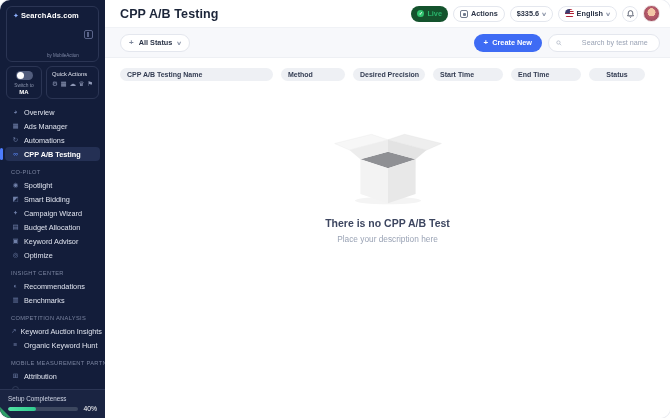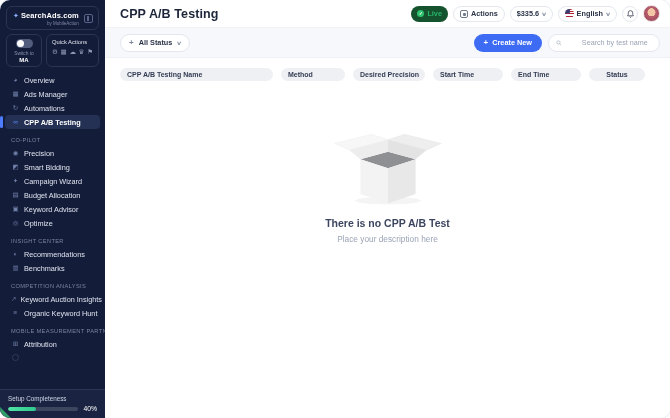--- a/index.html
+++ b/index.html
@@ -5,21 +5,21 @@
   * { margin:0; padding:0; box-sizing:border-box; }
   html,body { background:#ffffff; font-family:"Liberation Sans", sans-serif; }
   .app { position:relative; width:670px; height:418px; display:flex; border-radius:10px; overflow:hidden;
          box-shadow:0 0 0 1px #eceef3; background:#ffffff; }
 
   
   .sidebar { position:relative; width:105px; min-width:105px; height:100%; background:#131d3a; color:#e6eaf4;
              display:flex; flex-direction:column; }
   .side-top { padding:6px 6px 0 6px; }
   .logo-card { border:1px solid #2b3554; border-radius:6px; padding:4px 5px 3px 6px; display:flex; align-items:center; justify-content:space-between; }
-  .brand-wrap { display:flex; flex-direction:column; }
+  .brand-wrap { display:flex; flex-direction:column;gap:32px; }
   .brand-line { display:flex; align-items:center; gap:2px; }
   .brand-mark { color:#8fb2ff; font-size:7px; }
   .brand { font-size:7.5px; font-weight:bold; color:#ffffff; letter-spacing:.1px; white-space:nowrap; }
   .byline { font-size:4.5px; color:#7d87a5; text-align:right; margin-top:1px; }
   .collapse-btn { width:9px; height:9px; border:1px solid #5a648a; border-radius:2px; position:relative; }
   .collapse-btn::after { content:""; position:absolute; left:2px; top:1px; bottom:1px; width:1.5px; background:#5a648a; }
 
   .cards-row { display:flex; gap:4px; margin-top:4px; }
   .switch-card { width:36px; border:1px solid #2b3554; border-radius:6px; padding:4px 3px 3px; text-align:center; }
   .toggle { width:17px; height:9px; background:#525d7d; border-radius:5px; position:relative; margin:0 auto; }
@@ -141,21 +141,21 @@
         <span class="nav-label">Automations</span>
       </div>
       <div class="nav-item active">
         <span class="nav-icon">∞</span>
         <span class="nav-label">CPP A/B Testing</span>
       </div>
 
       <div class="nav-header">CO-PILOT</div>
       <div class="nav-item">
         <span class="nav-icon">◉</span>
-        <span class="nav-label">Precision</span>
+        <span class="nav-label">Spotlight</span>
       </div>
       <div class="nav-item">
         <span class="nav-icon">◩</span>
         <span class="nav-label">Smart Bidding</span>
       </div>
       <div class="nav-item">
         <span class="nav-icon">✦</span>
         <span class="nav-label">Campaign Wizard</span>
       </div>
       <div class="nav-item">

